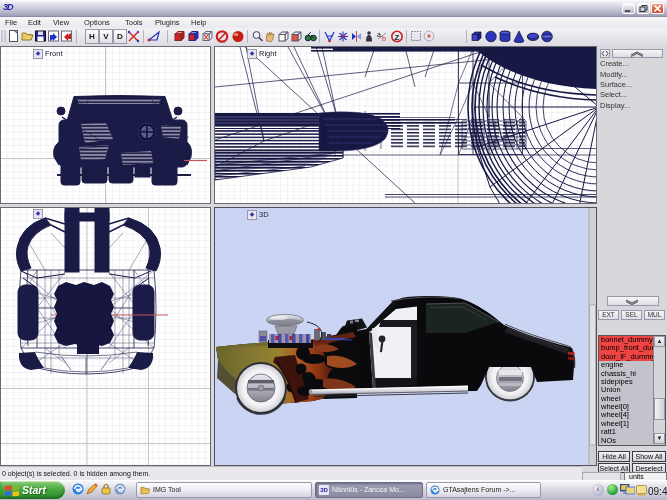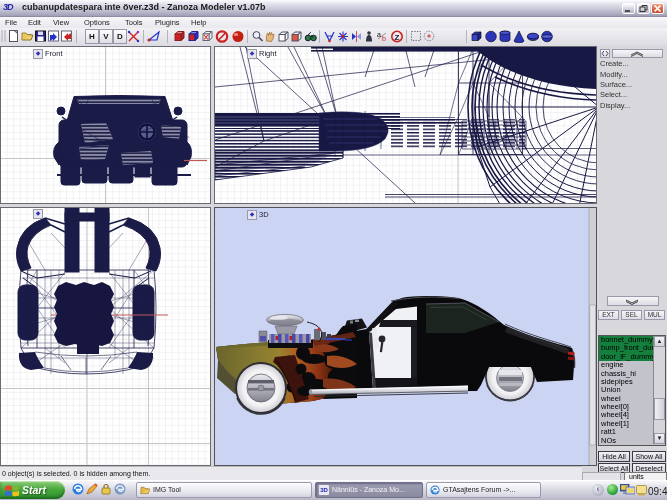--- a/index.html
+++ b/index.html
@@ -25,21 +25,21 @@
 .vplabel{position:absolute;left:2px;top:2px;z-index:5;font-size:7.5px;color:#223;display:flex;margin-left:30px;}
 .vpbtn{width:8px;height:8px;background:#e7e6ee;border:1px solid #9a99ab;font-size:6px;line-height:7px;color:#3333bb;text-align:center;margin-right:2px;}
 
 #gapv{left:211px;top:46px;width:3px;height:420px;background:#d8d7dc;}
 #gaph{left:0px;top:204px;width:597px;height:3px;background:#d8d7dc;}
 
 #rpanel{left:597px;top:46px;width:70px;height:434px;background:#d8d7dc;}
 .rbtn{position:absolute;background:linear-gradient(#f6f6f8,#dddce4);border:1px solid #9a99aa;box-sizing:border-box;text-align:center;color:#333;}
 .rbtn.dark{border:1px solid #3a3a44;background:linear-gradient(#f2f2f5,#d2d1da);color:#111;}
 #rpanel .link{position:absolute;left:3px;font-size:7.5px;color:#333;}
-#lst{position:absolute;left:1px;top:289px;width:68px;height:111px;background:#15803d;border:1px solid #555;box-sizing:border-box;font-size:7.5px;color:#000;}
+#lst{position:absolute;left:1px;top:289px;width:68px;height:111px;background:#ef4444;border:1px solid #555;box-sizing:border-box;font-size:7.5px;color:#000;}
 .li{height:8.38px;line-height:8.6px;padding-left:2px;white-space:nowrap;overflow:hidden;}
 .lisel{background:#c3c3cc;}
 #lscroll{position:absolute;right:0;top:0;width:11px;height:108px;background:#d6d5dc;border-left:1px solid #888;}
 .sarr{position:absolute;left:0;width:11px;height:11px;background:linear-gradient(#f2f2f5,#d5d4dd);border:1px solid #9a99aa;box-sizing:border-box;font-size:6px;text-align:center;line-height:9px;color:#222;}
 #sthumb{position:absolute;left:0;top:62px;width:11px;height:22px;background:linear-gradient(90deg,#f0f0f4,#cfcfda);border:1px solid #9a99aa;box-sizing:border-box;}
 
 #statusbar{left:0;top:466px;width:582px;height:14px;background:#e9e8ed;border-top:1px solid #bbb;}
 #statusbar .stext{position:absolute;left:2px;top:3px;font-size:7px;color:#111;}
 #units{position:absolute;left:624px;top:471.5px;width:43px;height:9.5px;background:#f2f2f5;border:1px solid #777;box-sizing:border-box;font-size:7px;color:#000;padding-left:4px;}
 #midseg{position:absolute;left:582px;top:471.5px;width:39px;height:9.5px;background:#e4e3e9;border:1px solid #aaa;box-sizing:border-box;}
@@ -52,21 +52,20 @@
 .tb-dark{background:linear-gradient(#9d9db2,#8a8aa0);border:1px solid #70708a;color:#f4f4f8;box-shadow:inset 1px 1px 2px #666682;}
 .tbico{position:absolute;left:3px;top:2px;width:10px;height:10px;}
 .tbtxt{position:absolute;left:16px;top:3px;white-space:nowrap;}
 #tray{left:589px;top:480px;width:78px;height:20px;}
 #trayclock{position:absolute;left:59px;top:6px;font-size:10px;color:#222;}
 </style></head>
 <body>
 
 <div class="abs" id="titlebar">
  <div class="abs ticon">3D</div>
- <div class="abs ttext">cubanupdatespara inte över.z3d - Zanoza Modeler v1.07b</div>
 </div>
 <div class="abs wbtn" id="bmin">
     <svg width="11" height="9" viewBox="0 0 11 9" style="display:block">
       <path d="M2 7 H7" stroke="#333" stroke-width="1.6"></path>
     </svg>
   </div>
 <div class="abs wbtn" id="bmax">
     <svg width="11" height="9" viewBox="0 0 11 9" style="display:block">
       <rect x="2" y="3" width="5" height="4.5" fill="none" stroke="#333" stroke-width="1"></rect>
       <path d="M4 3 V1.5 H9 V6 H7" fill="none" stroke="#333" stroke-width="1"></path>

